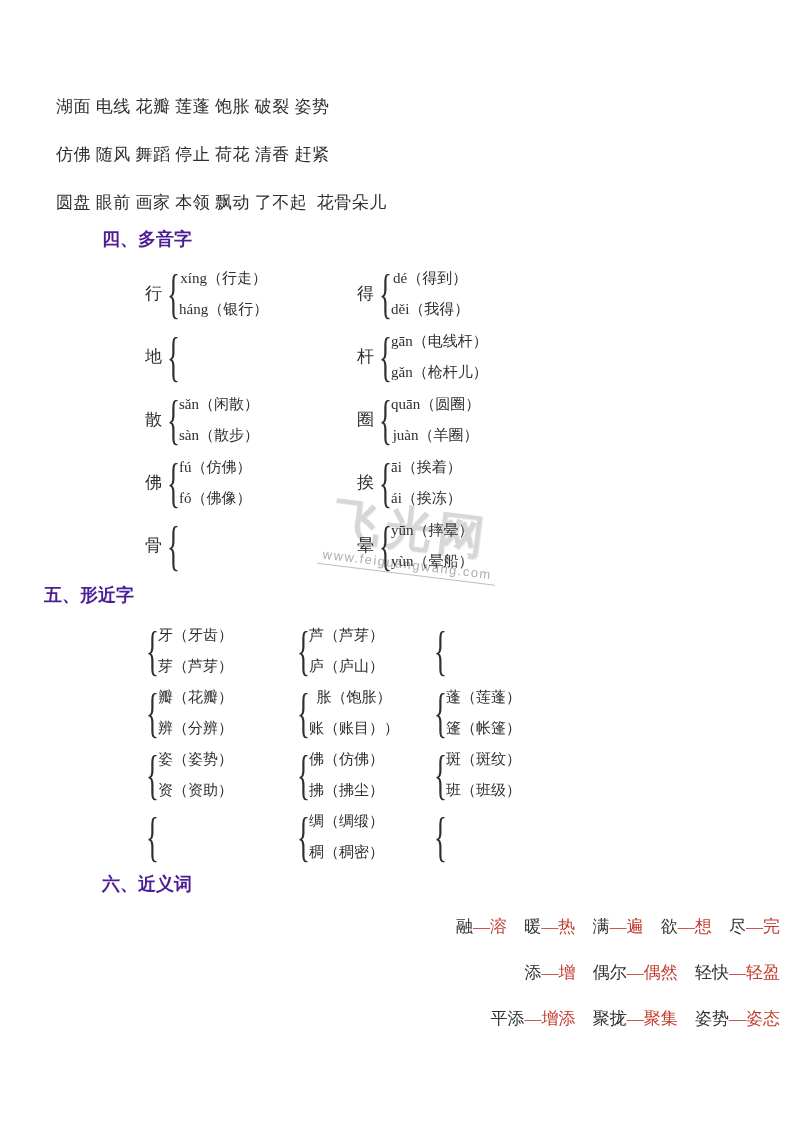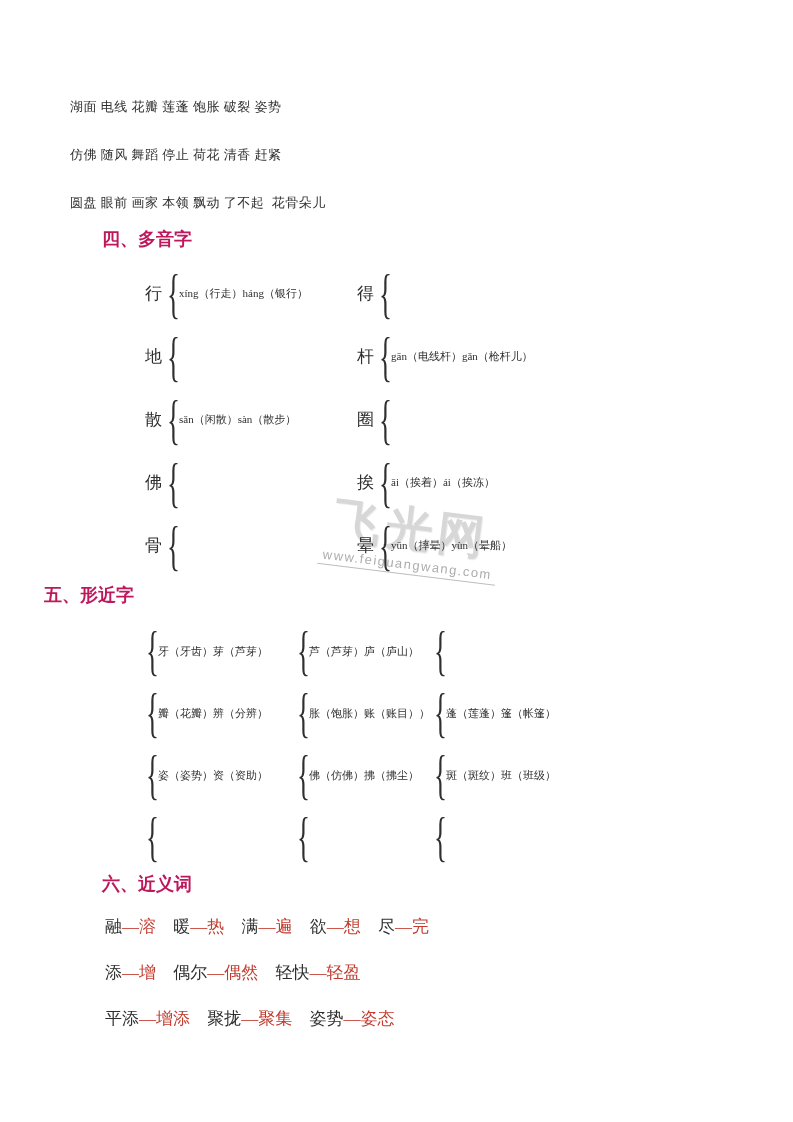--- a/index.html
+++ b/index.html
@@ -7,55 +7,55 @@
     position:relative;
     width:793px;height:1122px;
     background:#ffffff;
     font-family:"Liberation Serif","DejaVu Serif",serif;
     color:#2f2f2f;
     overflow:hidden;
   }
   .content{position:relative;z-index:1;padding-top:97px;}
 
   
-  .wordlist{margin-left:70px;font-size:13px;}
+  .wordlist{margin-left:56px;font-size:17px;}
   .wordlist p{margin:0 0 29px 0;line-height:19px;white-space:pre-wrap;letter-spacing:0.5px;}
 
   
   .heading{
     font-size:18px;font-weight:bold;margin:0 0 0 102px;
-    line-height:21px;color:#be185d;
+    line-height:21px;color:#4c1d95;
   }
   .heading.h-duoyin{margin-top:-12px;}
   .heading.h-xingjin{margin-top:8px;margin-left:44px;}
   .heading.h-jinyi{margin-top:6px;}
 
   
   .dy-rows{margin-top:12px;}
   .dy-row{display:flex;margin-left:145px;height:63px;}
   .dy-entry{display:flex;align-items:center;width:212px;}
   .dy-char{font-size:17px;margin-right:1px;}
   .brace{
     font-size:54px;line-height:62px;
     transform:scaleX(0.5);
     display:inline-block;width:16px;text-align:center;
     color:#2f2f2f;font-weight:400;flex:0 0 auto;
   }
-  .pair-lines{display:inline-flex;flex-direction:row;font-size:11px;line-height:31px;align-items:center;}
+  .pair-lines{display:inline-flex;flex-direction:column;font-size:15px;line-height:31px;align-items:center;}
 
   
   .xj-rows{margin-top:14px;}
   .xj-row{display:flex;margin-left:142px;height:62px;}
   .xj-entry{display:flex;align-items:center;width:151px;}
   .xj-entry:nth-child(2){width:137px;}
   .xj-entry:nth-child(3){width:auto;}
 
   
   .jy-lines{margin-top:22px;}
-  .jy-line{margin:0 0 26px 105px;font-size:17px;line-height:20px;}
+  .jy-line{margin:0 0 26px 69px;font-size:17px;line-height:20px;text-align:right;}
   .jy-pair{margin-right:13px;white-space:nowrap;}
   .jy-a{color:#c23b2e;}
 
   
   .watermark{
     position:absolute;left:298px;top:503px;width:225px;
     z-index:0;text-align:center;
     transform:rotate(7deg);
     user-select:none;
   }
@@ -99,20 +99,24 @@
           <span class="dy-char">行</span>
           <span class="brace">{</span>
           <span class="pair-lines">
             <span>xíng（行走）</span>
             <span>háng（银行）</span>
           </span>
         </div>
         <div class="dy-entry">
           <span class="dy-char">得</span>
           <span class="brace">{</span>
+          <span class="pair-lines">
+            <span>dé（得到）</span>
+            <span>děi（我得）</span>
+          </span>
         </div>
       </div>
 
       <div class="dy-row">
         <div class="dy-entry">
           <span class="dy-char">地</span>
           <span class="brace">{</span>
         </div>
         <div class="dy-entry">
           <span class="dy-char">杆</span>
@@ -129,27 +133,35 @@
           <span class="dy-char">散</span>
           <span class="brace">{</span>
           <span class="pair-lines">
             <span>sǎn（闲散）</span>
             <span>sàn（散步）</span>
           </span>
         </div>
         <div class="dy-entry">
           <span class="dy-char">圈</span>
           <span class="brace">{</span>
+          <span class="pair-lines">
+            <span>quān（圆圈）</span>
+            <span>juàn（羊圈）</span>
+          </span>
         </div>
       </div>
 
       <div class="dy-row">
         <div class="dy-entry">
           <span class="dy-char">佛</span>
           <span class="brace">{</span>
+          <span class="pair-lines">
+            <span>fú（仿佛）</span>
+            <span>fó（佛像）</span>
+          </span>
         </div>
         <div class="dy-entry">
           <span class="dy-char">挨</span>
           <span class="brace">{</span>
           <span class="pair-lines">
             <span>āi（挨着）</span>
             <span>ái（挨冻）</span>
           </span>
         </div>
       </div>
@@ -242,20 +254,24 @@
           </span>
         </div>
       </div>
 
       <div class="xj-row">
         <div class="xj-entry">
           <span class="brace">{</span>
         </div>
         <div class="xj-entry">
           <span class="brace">{</span>
+          <span class="pair-lines">
+            <span>绸（绸缎）</span>
+            <span>稠（稠密）</span>
+          </span>
         </div>
         <div class="xj-entry">
           <span class="brace">{</span>
         </div>
       </div>
 
     </div>
 
     <h2 class="heading h-jinyi">六、近义词</h2>
 

